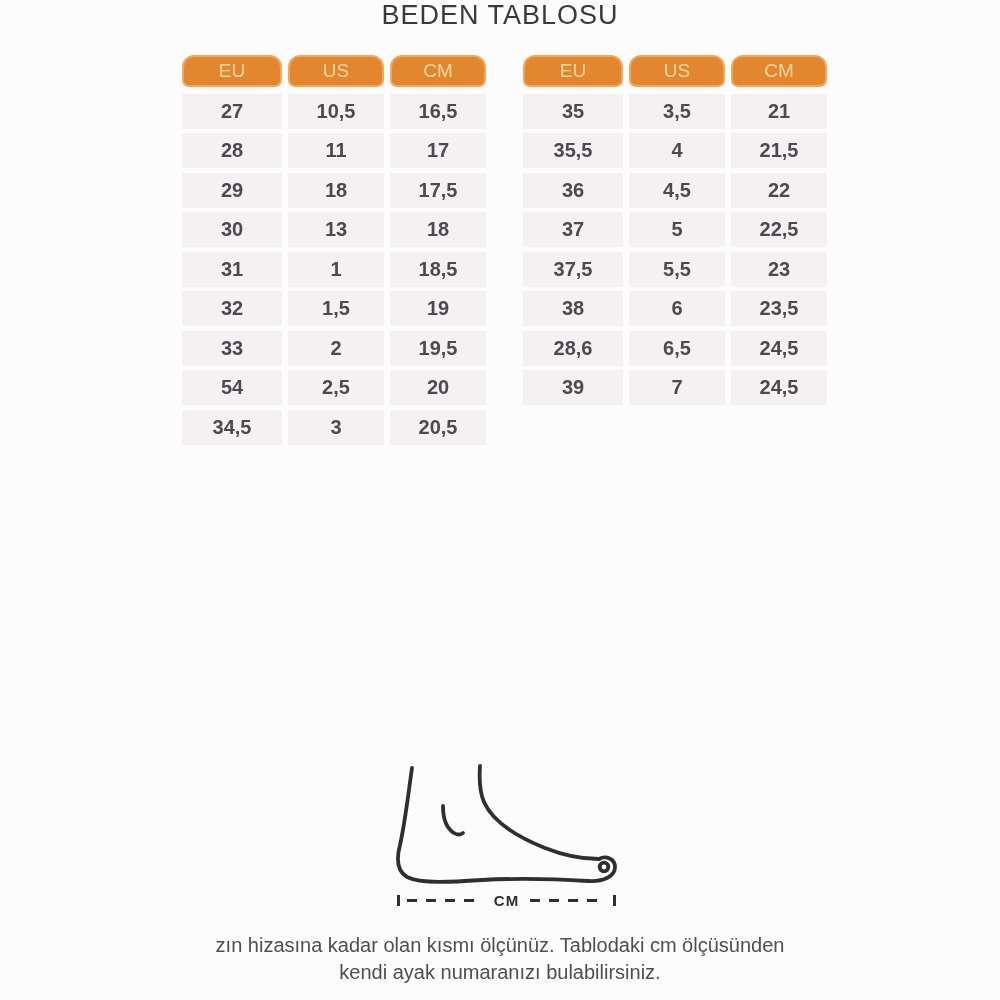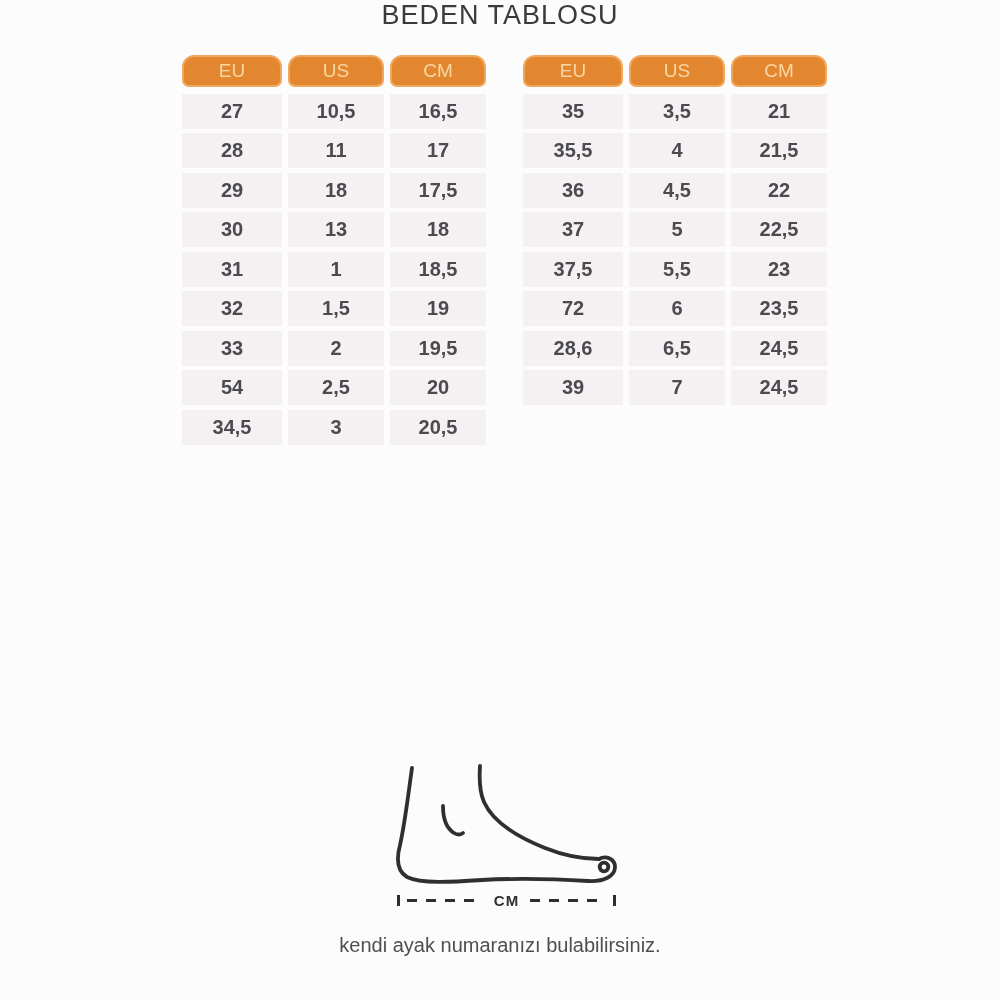--- a/index.html
+++ b/index.html
@@ -172,21 +172,21 @@
       <div class="cell">21,5</div>
       <div class="cell">36</div>
       <div class="cell">4,5</div>
       <div class="cell">22</div>
       <div class="cell">37</div>
       <div class="cell">5</div>
       <div class="cell">22,5</div>
       <div class="cell">37,5</div>
       <div class="cell">5,5</div>
       <div class="cell">23</div>
-      <div class="cell">72</div>
+      <div class="cell">38</div>
       <div class="cell">6</div>
       <div class="cell">23,5</div>
       <div class="cell">28,6</div>
       <div class="cell">6,5</div>
       <div class="cell">24,5</div>
       <div class="cell">39</div>
       <div class="cell">7</div>
       <div class="cell">24,5</div>
     </div>
 
@@ -201,16 +201,17 @@
 
   <div class="measure-line">
     <span class="tick"></span>
     <span class="dashes"></span>
     <span class="cm-label">CM</span>
     <span class="dashes"></span>
     <span class="tick"></span>
   </div>
 
   <div class="instructions">
+    <div>zın hizasına kadar olan kısmı ölçünüz. Tablodaki cm ölçüsünden</div>
     <div>kendi ayak numaranızı bulabilirsiniz.</div>
   </div>
 
 </div>
 
 </body></html>

